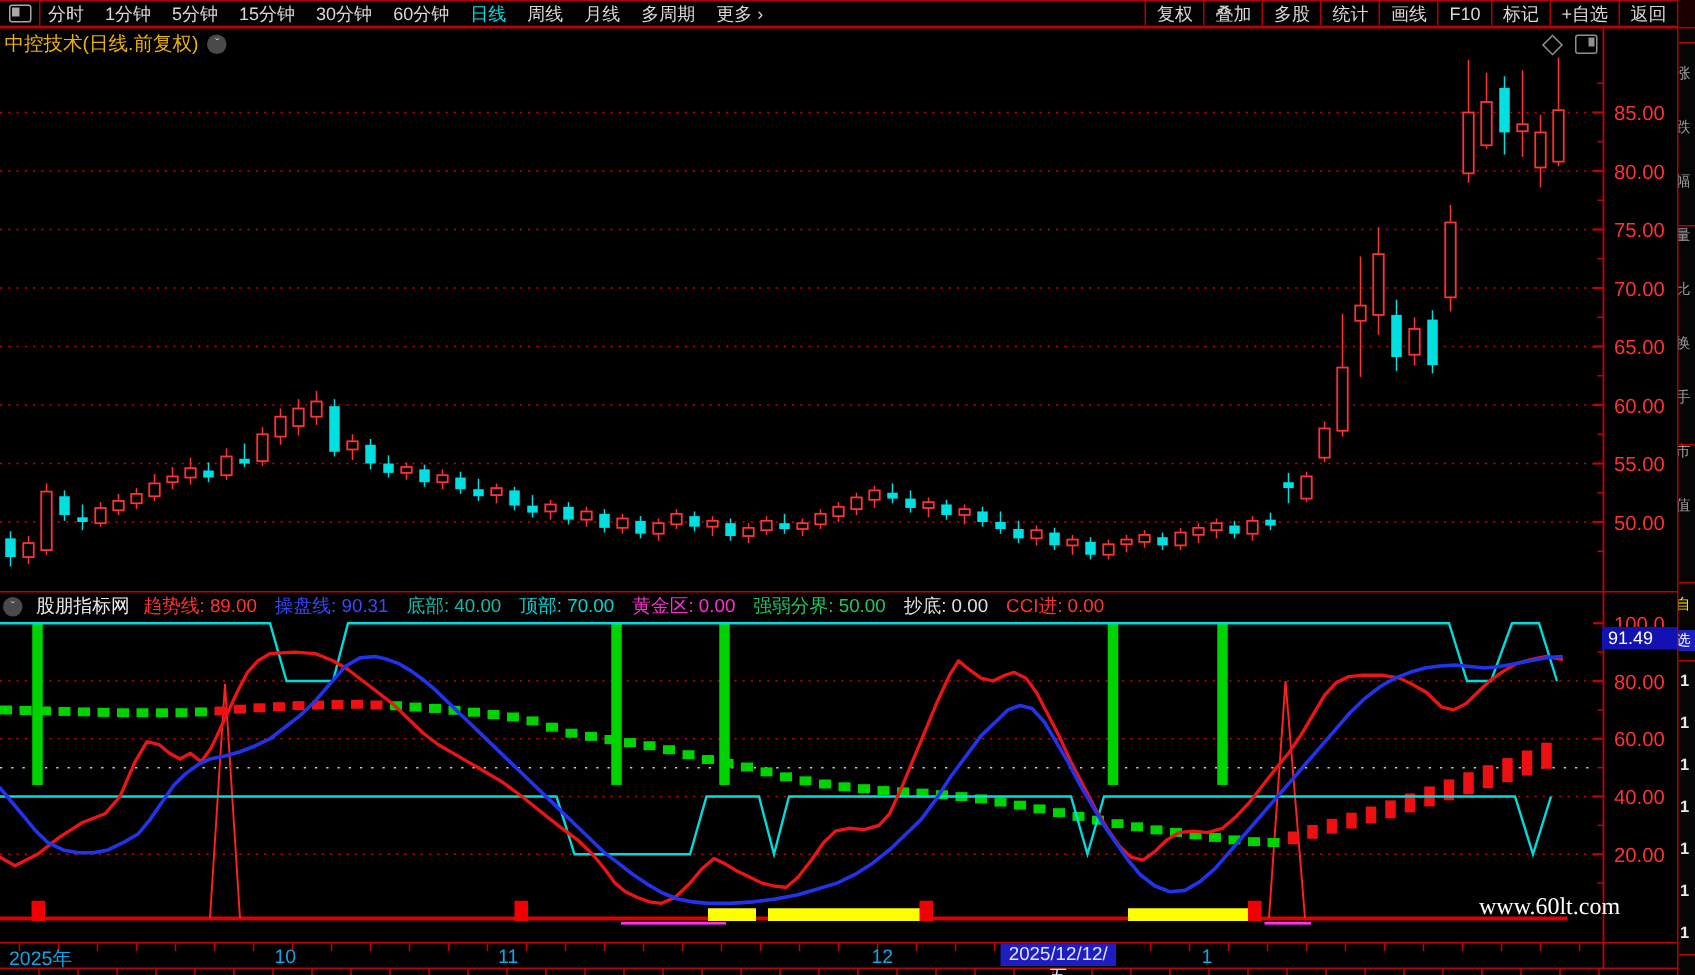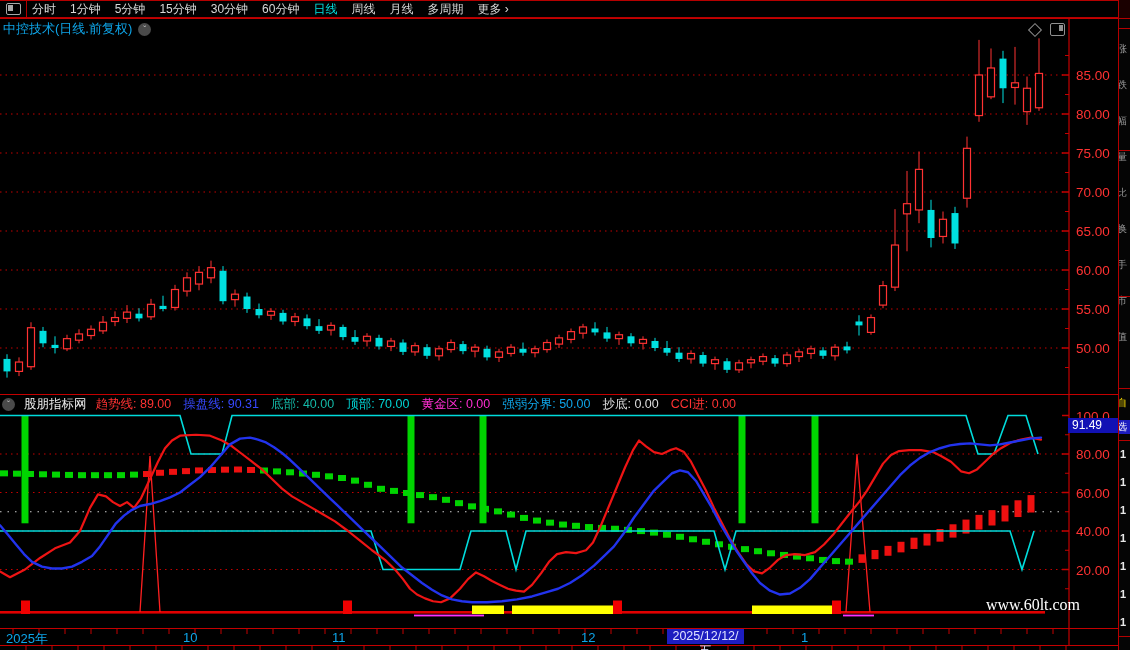--- a/index.html
+++ b/index.html
@@ -14,21 +14,21 @@
   .icon-split::after{content:"";position:absolute;left:1px;top:1px;width:5px;height:6px;background:#a8a8a8;}
   .tb-left{position:absolute;left:32px;top:0;height:16px;display:flex;gap:14px;align-items:center;
     color:#d8d8d8;font-size:12px;white-space:nowrap;}
   .tb-item{cursor:default;}
   .tb-item.active{color:#00e0e0;}
   .tb-right{position:absolute;right:0;top:0;height:16px;display:flex;}
   .tb-btn{height:16px;line-height:16px;padding:0 7px;font-size:12px;color:#d8d8d8;
     border-left:1px solid #b40000;}
   
   .title-row{position:absolute;left:3px;top:20px;z-index:5;display:flex;align-items:center;gap:6px;
-    color:#0ea5e9;font-size:13px;}
+    color:#eab308;font-size:13px;}
   .circ-chev{width:13px;height:13px;border-radius:50%;background:#4a4a4a;color:#c8c8c8;
     font-size:9px;line-height:12px;text-align:center;}
   .circ-chev::after{content:"ˇ";}
   .mini-icons{position:absolute;left:1030px;top:23px;z-index:5;display:flex;gap:10px;align-items:center;}
   .icon-diamond{width:8px;height:8px;border:1.5px solid #909090;transform:rotate(45deg);}
   .icon-winlayout{width:13px;height:11px;border:1.5px solid #909090;border-radius:2px;position:relative;}
   .icon-winlayout::after{content:"";position:absolute;right:1px;top:1px;width:4px;height:6px;background:#909090;}
   
   .ind-header{position:absolute;left:2px;top:396px;height:17px;z-index:5;display:flex;
     align-items:center;gap:9px;font-size:12.5px;white-space:nowrap;}
@@ -72,20 +72,31 @@
         <span class="tb-item">1分钟</span>
         <span class="tb-item">5分钟</span>
         <span class="tb-item">15分钟</span>
         <span class="tb-item">30分钟</span>
         <span class="tb-item">60分钟</span>
         <span class="tb-item active">日线</span>
         <span class="tb-item">周线</span>
         <span class="tb-item">月线</span>
         <span class="tb-item">多周期</span>
         <span class="tb-item">更多 ›</span>
+      </div>
+    <div class="tb-right" id="tb-right">
+        <div class="tb-btn">复权</div>
+        <div class="tb-btn">叠加</div>
+        <div class="tb-btn">多股</div>
+        <div class="tb-btn">统计</div>
+        <div class="tb-btn">画线</div>
+        <div class="tb-btn">F10</div>
+        <div class="tb-btn">标记</div>
+        <div class="tb-btn">+自选</div>
+        <div class="tb-btn">返回</div>
       </div>
   </div>
 
   <div class="title-row">
     <span>中控技术(日线.前复权)</span>
     <span class="circ-chev"></span>
   </div>
 
   <div class="mini-icons">
     <div class="icon-diamond"></div>
@@ -512,21 +523,21 @@
 
   <div class="ind-header">
     <span class="circ-chev"></span>
     <span class="ind-name">股朋指标网</span>
     <span id="ind-fields" style="display:flex;gap:12px;">
         <span class="ind-fld" style="color: rgb(255, 50, 50);">趋势线: 89.00</span>
         <span class="ind-fld" style="color: rgb(55, 72, 255);">操盘线: 90.31</span>
         <span class="ind-fld" style="color: #14b8a6;">底部: 40.00</span>
         <span class="ind-fld" style="color: rgb(0, 212, 212);">顶部: 70.00</span>
         <span class="ind-fld" style="color: rgb(255, 46, 210);">黄金区: 0.00</span>
-        <span class="ind-fld" style="color: #0ea5e9;">强弱分界: 50.00</span>
+        <span class="ind-fld" style="color: #22c55e;">强弱分界: 50.00</span>
         <span class="ind-fld" style="color: rgb(222, 222, 222);">抄底: 0.00</span>
         <span class="ind-fld" style="color: rgb(255, 50, 50);">CCI进: 0.00</span>
       </span>
   </div>
 
   <div class="cur-box">91.49</div>
 
   <div class="date-axis" id="date-axis">
     <div class="dhl" id="date-hl" style="left: 667px; width: 77px;">2025/12/12/五</div>
   <span class="dlabel" style="left: 6px;">2025年</span>

